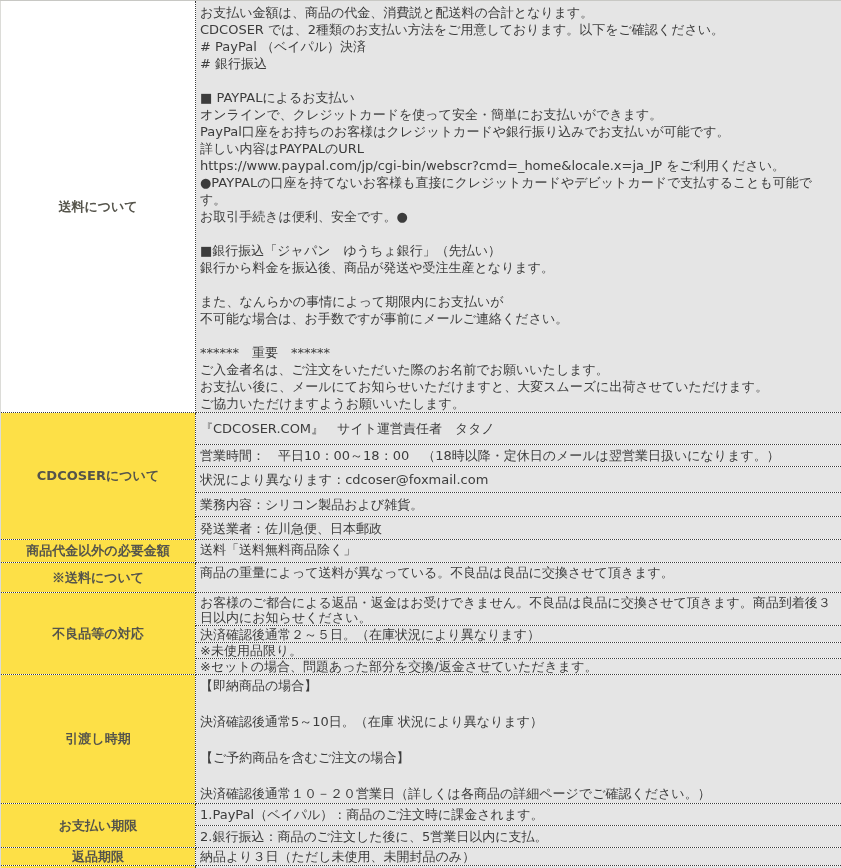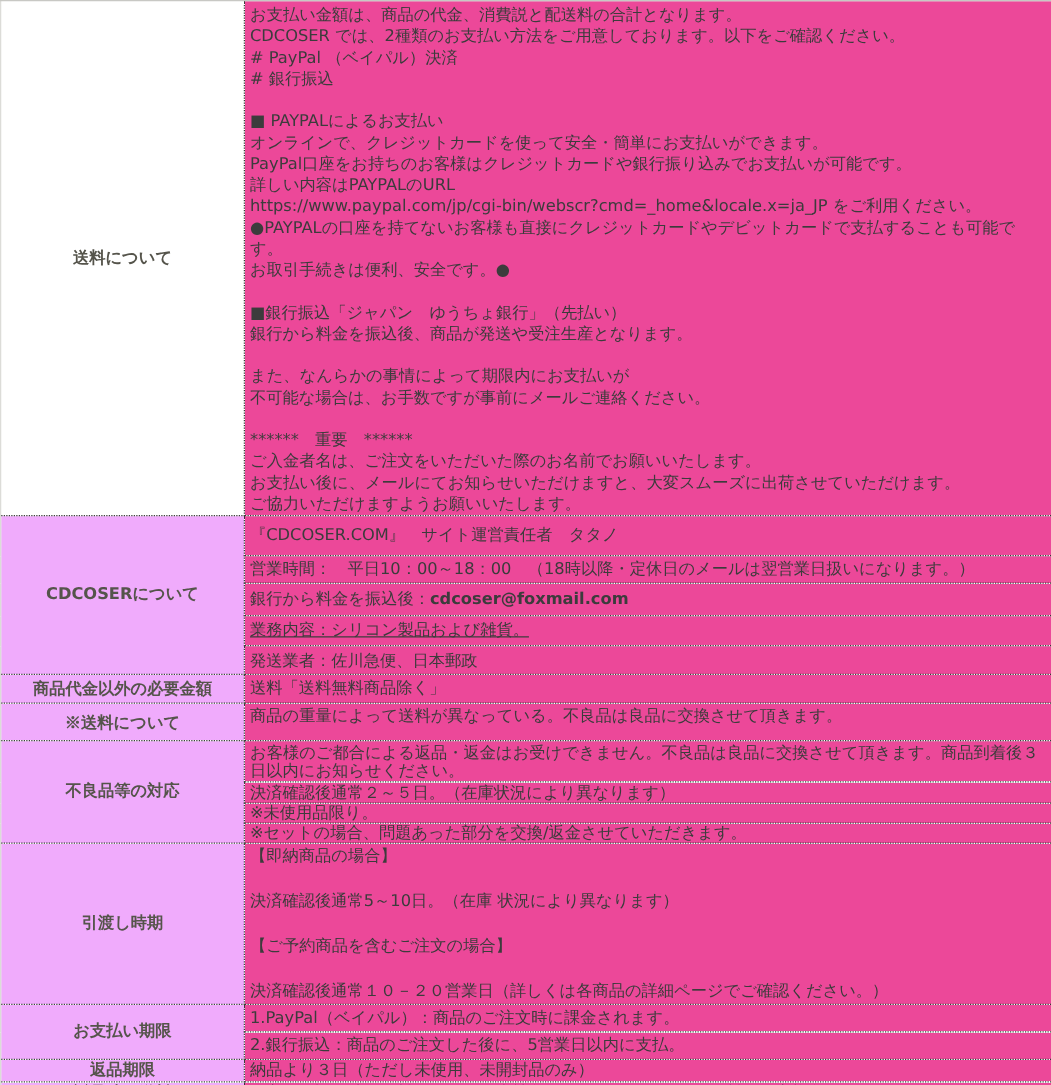--- a/index.html
+++ b/index.html
@@ -23,49 +23,49 @@
   col.c-label{width:195px;}
   col.c-content{width:646px;}
   td,th{
     border:1px dotted #3a3a3a;
     padding:0 4px;
     font-weight:normal;
     font-size:13px;
     overflow:hidden;
   }
   th.lbl{
-    background:#f0abfc;
+    background:#fde047;
     color:#55544b;
     font-weight:bold;
     text-align:center;
     vertical-align:middle;
     line-height:16px;
   }
   th.lbl.white{background:#ffffff;}
   td.content{
-    background:#ec4899;
+    background:#e5e5e5;
     vertical-align:middle;
     line-height:15px;
     margin-left:24px;
   }
   td.pre{
     white-space:pre-wrap;
     overflow-wrap:break-word;
     vertical-align:top;
   }
   td.pay-content{line-height:17px;padding-top:3px;}
   td.delivery-content{line-height:18px;padding-top:2px;}
   td.v-top{vertical-align:top;padding-top:2px;}
-  .bold{font-weight:bold;}
+  .bold{font-weight:normal;}
   
   tr.h397{height:397px;}
   tr.h32{height:32px;}
   tr.h22{height:22px;}
   tr.h26{height:26px;}
-  tr.h24{height:24px;text-decoration:underline;}
+  tr.h24{height:24px;}
   tr.h23{height:23px;font-family:Liberation Serif, serif;}
   tr.h30{height:30px;font-family:Liberation Serif, serif;}
   tr.h33{height:33px;}
   tr.h17{height:17px;padding-left:43px;}
   tr.h14{height:14px;}
   tr.h15{height:15px;}
   tr.h128{height:128px;}
   tr.h18{height:18px;}
   tr.h19{height:19px;}
 </style>
@@ -109,21 +109,21 @@
 
       <tr class="h32">
         <th class="lbl" rowspan="5">CDCOSERについて</th>
         <td class="content">『CDCOSER.COM』　サイト運営責任者　タタノ</td>
       </tr>
       <tr class="h22">
         <td class="content">営業時間：　平日10：00～18：00　（18時以降・定休日のメールは翌営業日扱いになります。）</td>
       </tr>
       <tr class="h26">
         <td class="content">
-          <span>銀行から料金を振込後：</span><span class="bold">cdcoser@foxmail.com</span>
+          <span>状況により異なります：</span><span class="bold">cdcoser@foxmail.com</span>
         </td>
       </tr>
       <tr class="h24">
         <td class="content">業務内容：シリコン製品および雑貨。</td>
       </tr>
       <tr class="h23">
         <td class="content">発送業者：佐川急便、日本郵政</td>
       </tr>
 
       <tr class="h23">

